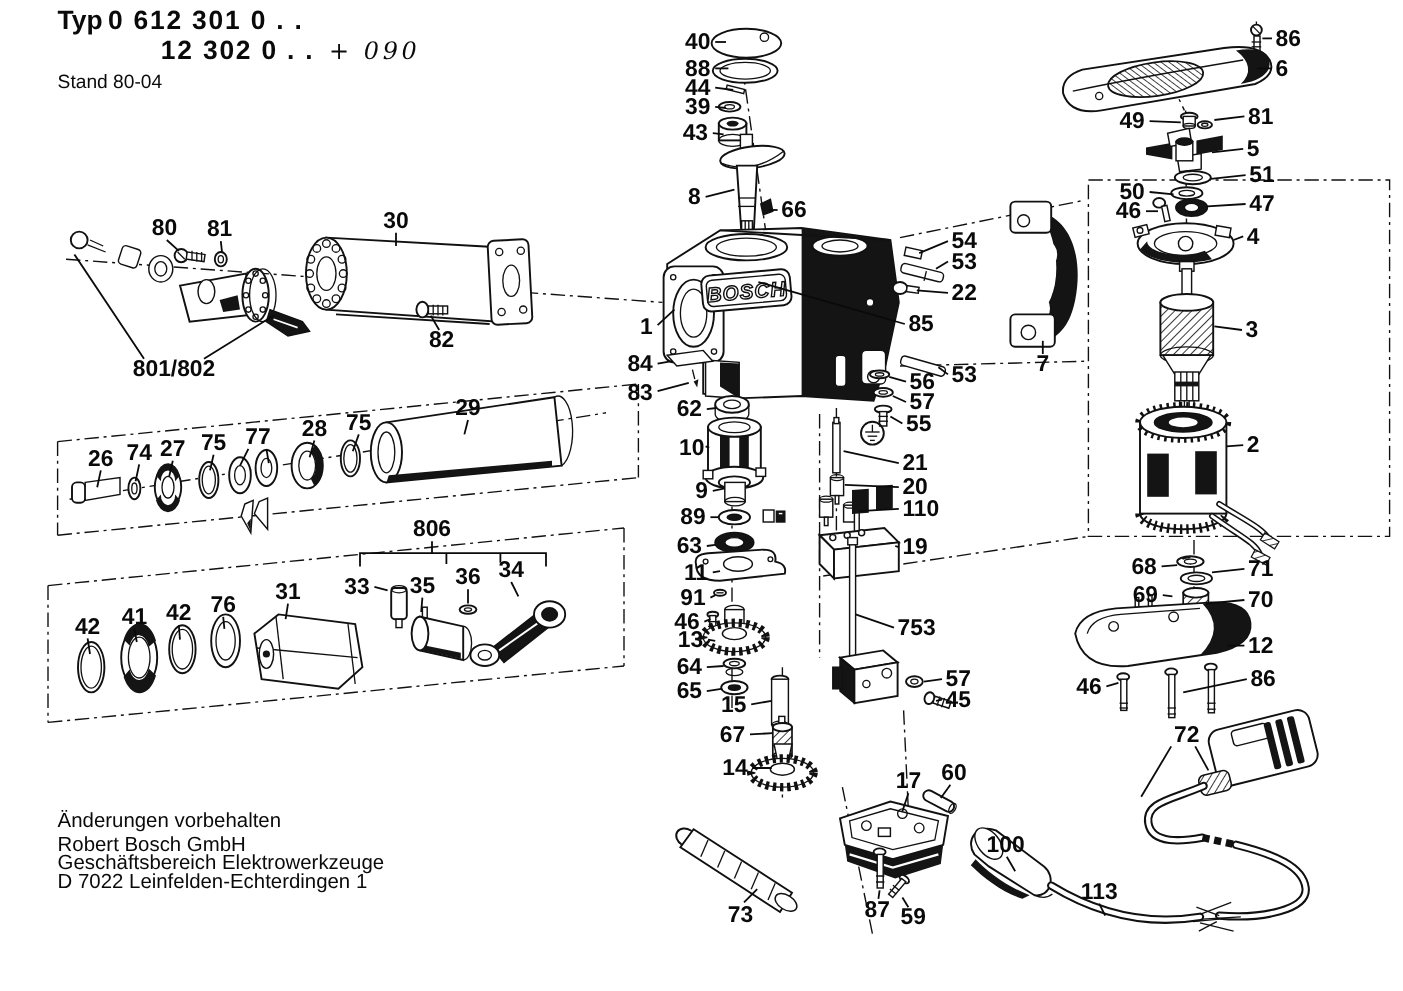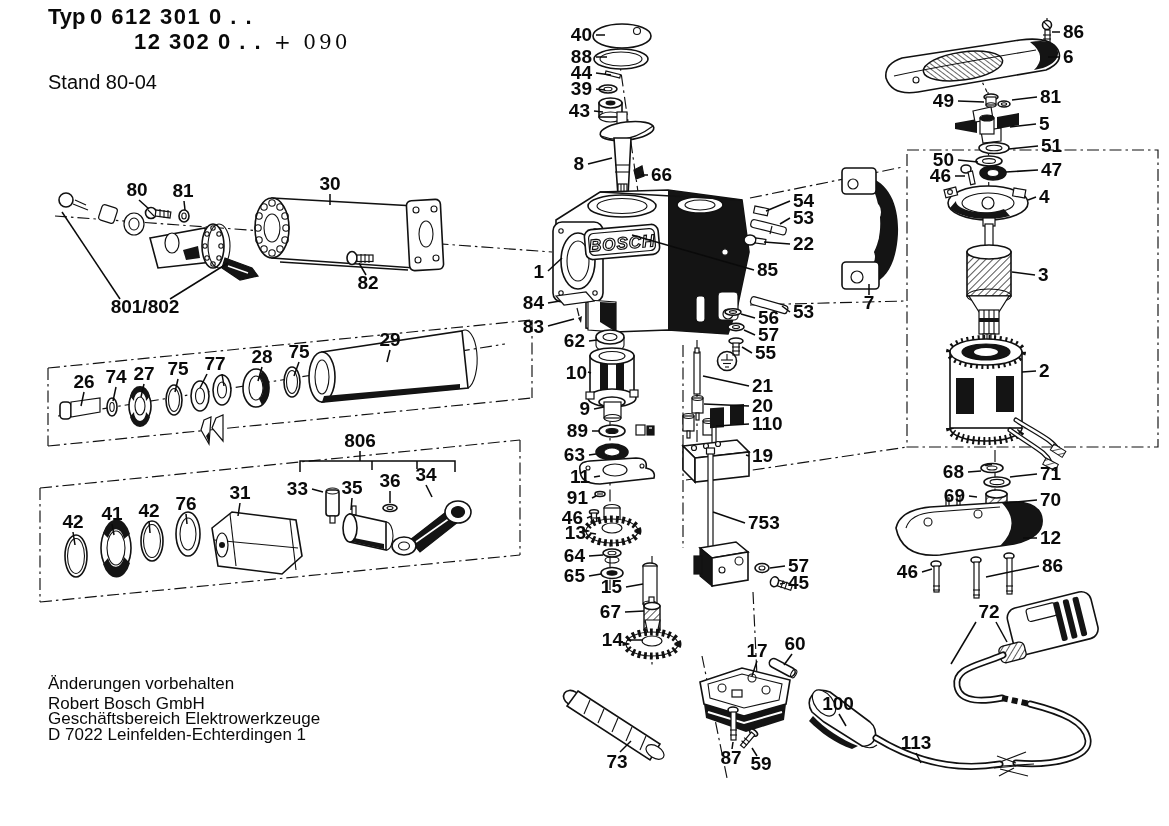--- a/index.html
+++ b/index.html
@@ -3,23 +3,23 @@
 <meta charset="utf-8">
 <style>
   html,body{margin:0;padding:0;background:#fff}
   body{width:1169px;height:826px;position:relative;overflow:hidden;
        font-family:"Liberation Sans",sans-serif;color:#0a0a0a}
   svg{position:absolute;left:0;top:0}
   .header{position:absolute;left:48px;top:4px;z-index:5}
   .typ,.num{font-weight:bold;font-size:22px}
   .num{letter-spacing:1.5px}
   .t2{padding-left:86px;margin-top:-1px}
-  .hand{font-family:"DejaVu Serif",serif;font-size:20px;
+  .hand{font-family:"DejaVu Serif",serif;font-style:italic;font-size:20px;
         margin-left:12px;letter-spacing:3px;font-weight:normal}
-  .stand{font-size:20px;margin-top:16px}
+  .stand{font-size:16px;margin-top:5px}
   .footer{position:absolute;left:48px;top:676px;z-index:5;font-size:17px;line-height:15.5px}
   .footer .co{font-weight:normal}
   .footer .gap{height:4px}
   
   .s{stroke:#111;fill:none;stroke-width:1.6}
   .s2{stroke:#111;fill:none;stroke-width:1.1}
   .sw{stroke:#111;fill:#fff;stroke-width:1.6}
   .sw2{stroke:#111;fill:#fff;stroke-width:1.2}
   .bk{fill:#141414;stroke:none}
   .swb{stroke:#111;fill:#141414;stroke-width:1.2}

